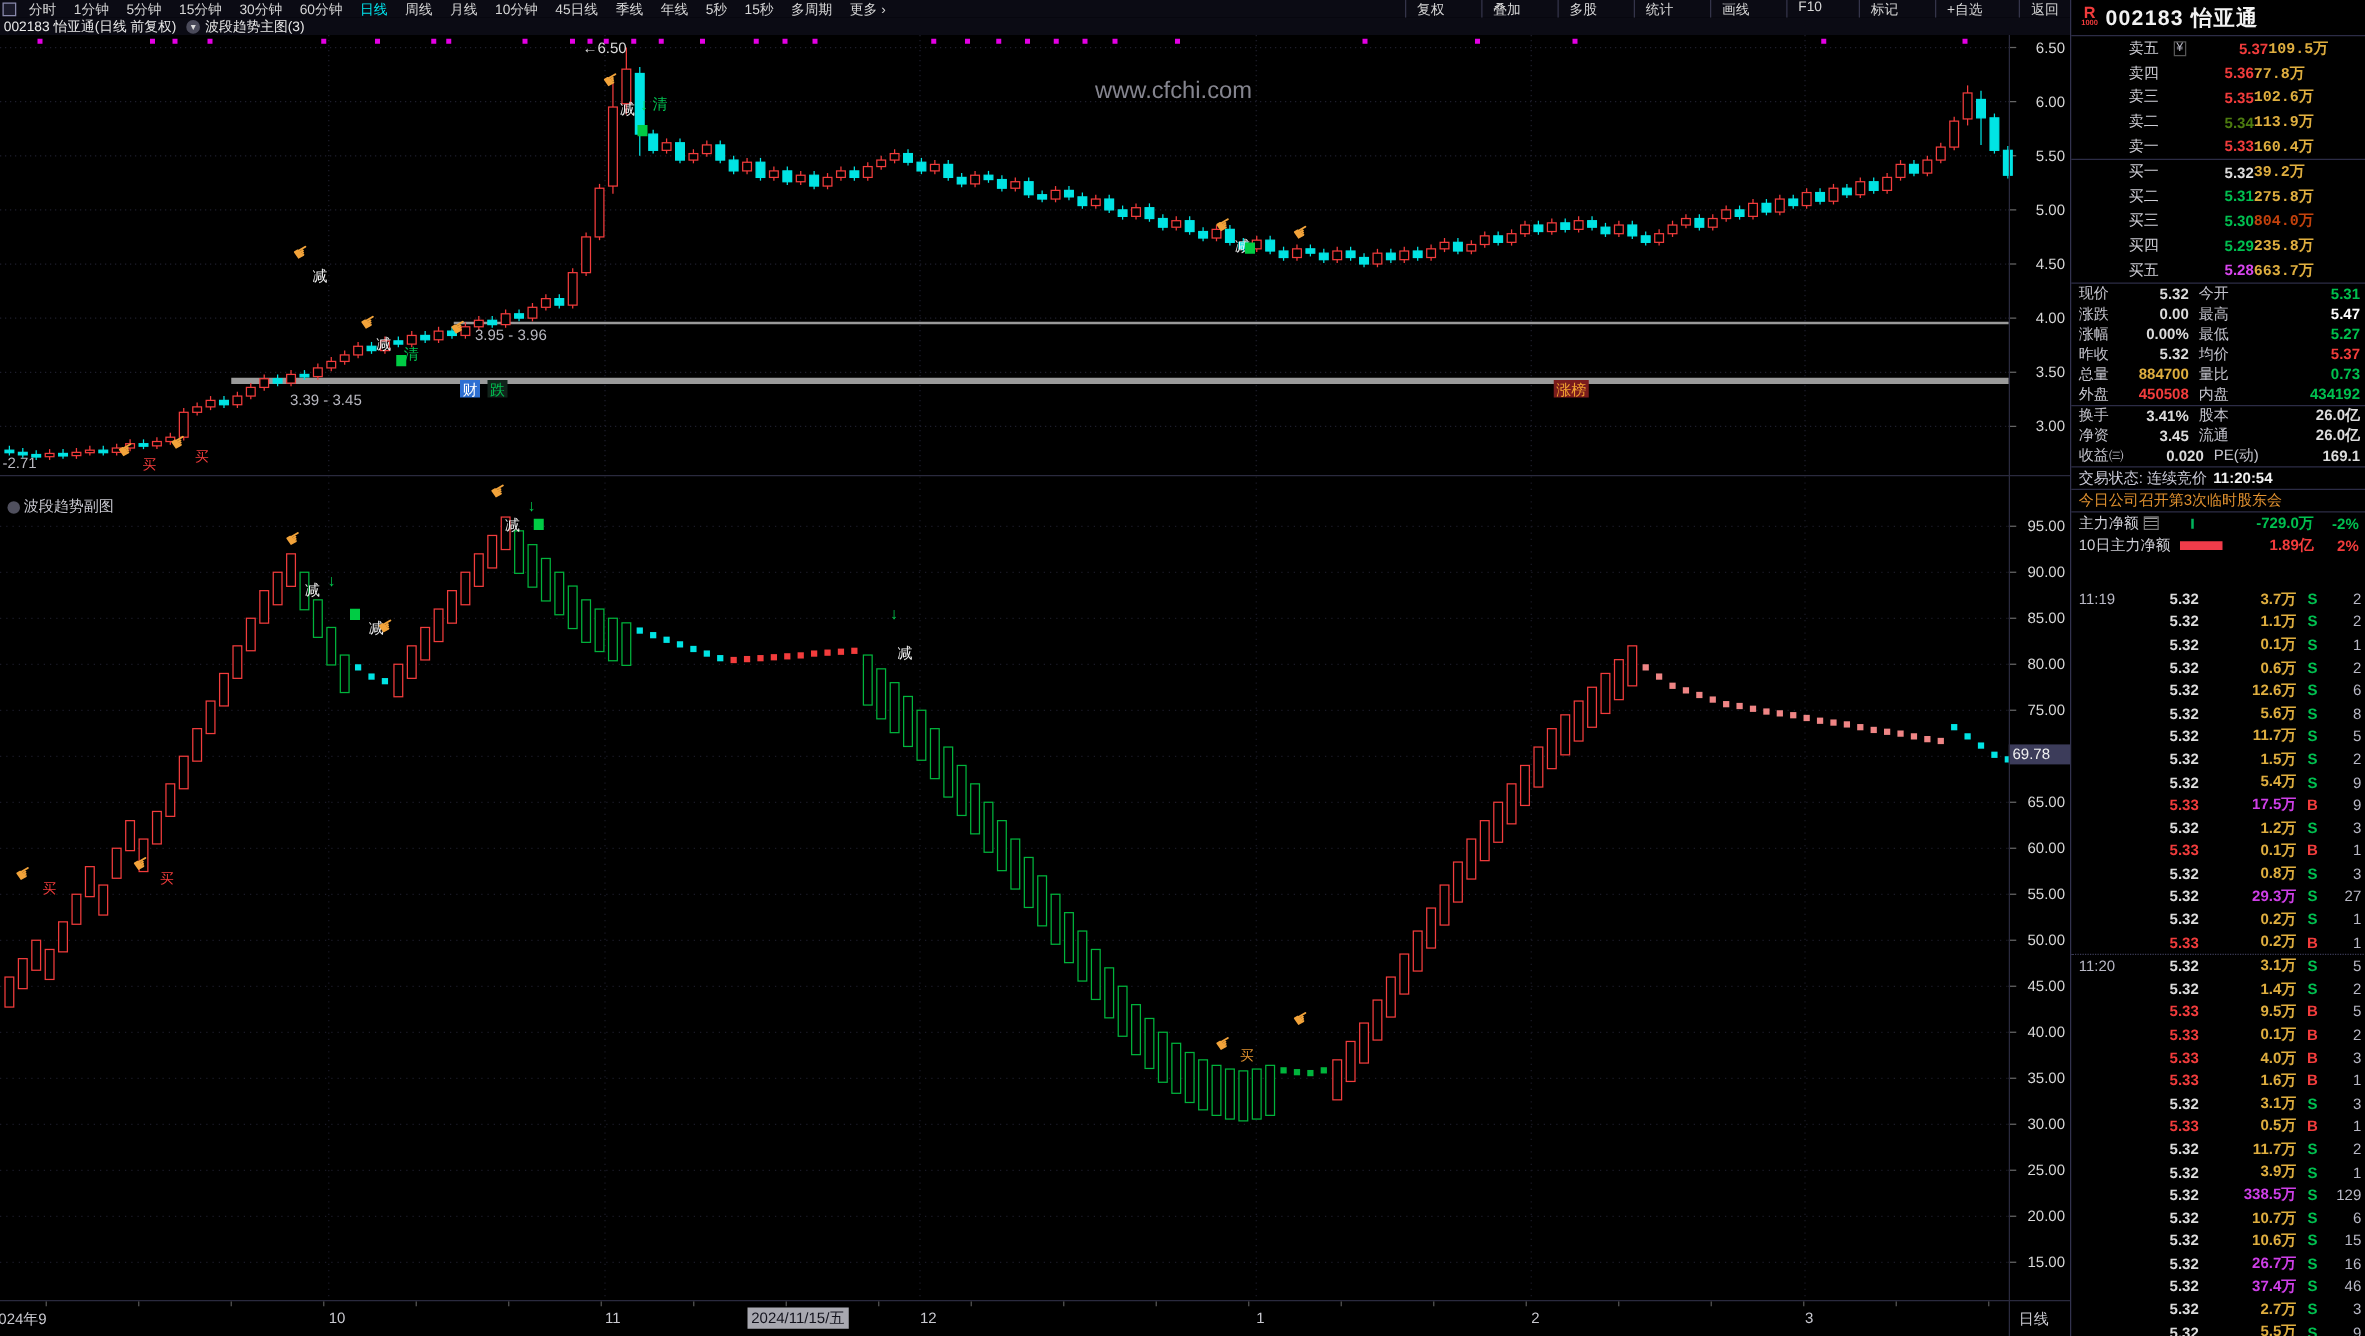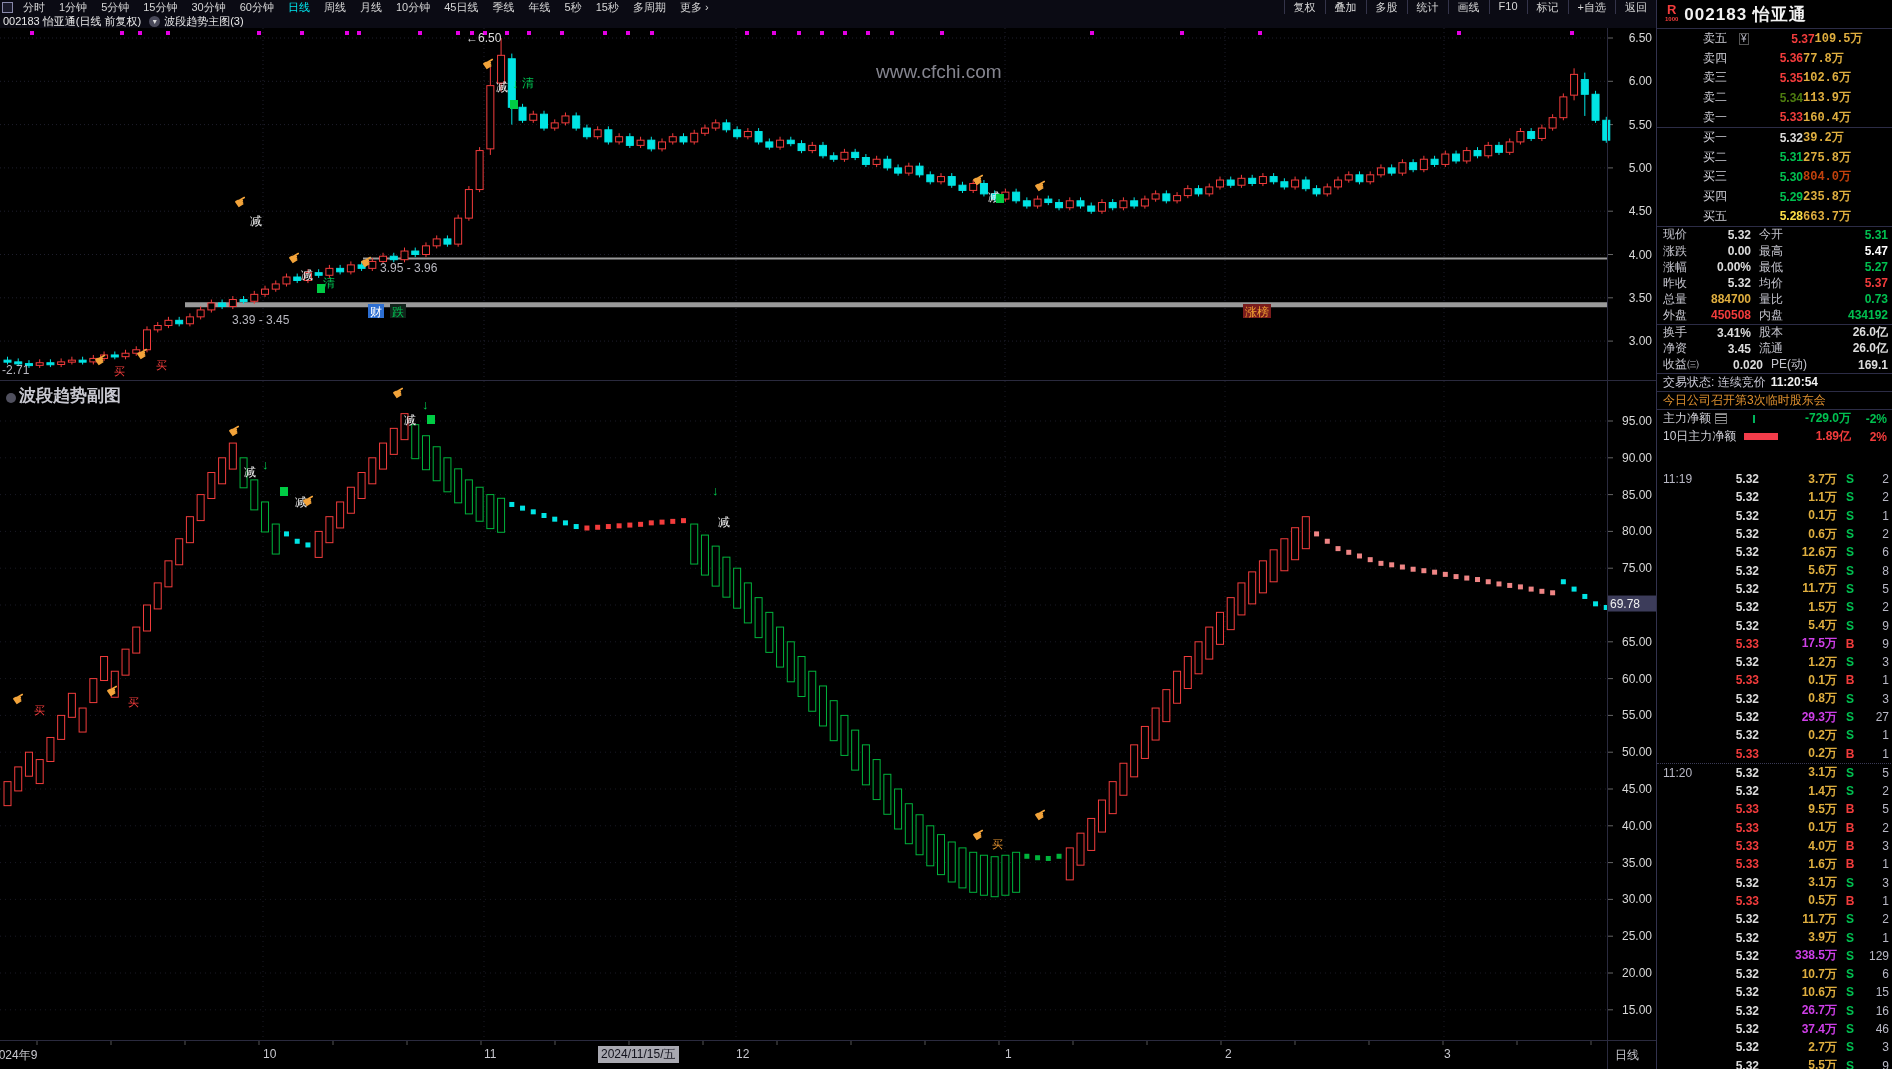--- a/index.html
+++ b/index.html
@@ -4,21 +4,21 @@
 <style>
   html,body{margin:0;padding:0;}
   body{width:1892px;height:1069px;background:#000;position:relative;overflow:hidden;
        font-family:"Liberation Sans",sans-serif;color:#dcdcdc;-webkit-font-smoothing:none;}
   
   #menubar{position:absolute;left:0;top:0;width:1656px;height:14px;background:#0b0b14;
            display:flex;align-items:center;font-size:11px;color:#d6d6d6;white-space:nowrap;}
   #menubar .mi{padding:0 7px;cursor:default;}
   #menubar .mi.active{color:#00e5ee;}
   #menu-right{margin-left:auto;display:flex;}
-  #menu-right .mi{border-left:1px solid #34344a;padding:0 9px;}
+  #menu-right .mi{border-left:1px solid #34344a;padding:0 9px;margin-left:20px;}
   #app-icon{width:9px;height:9px;border:1px solid #8888aa;margin:0 3px 0 2px;background:#1a1a2a;}
   #titlebar{position:absolute;left:0;top:14px;width:1656px;height:14px;background:#0b0b14;
             display:flex;align-items:center;font-size:11px;color:#e8e8e8;}
   #titlebar .sep-ico{display:inline-block;width:11px;height:11px;border-radius:50%;background:#4a4a5a;
             color:#ddd;font-size:8px;line-height:11px;text-align:center;margin:0 4px 0 8px;}
   #corner-icons{position:absolute;right:8px;top:0;color:#9a9ab0;font-size:11px;letter-spacing:6px;}
   
   #panel{position:absolute;left:1656px;top:0;width:236px;height:1069px;background:#000;
          border-left:1px solid #32324e;font-size:12px;}
   #panel .hr{border-top:1px solid #2c2c46;}
@@ -51,21 +51,21 @@
   .tick-row.newmin{border-top:1px dotted #3a3a55;}
   .tick-row .tm{width:40px;color:#b9b9c6;font-weight:normal;}
   .tick-row .pr{width:56px;text-align:right;}
   .tick-row .vo{width:78px;text-align:right;}
   .tick-row .sd{width:26px;text-align:center;}
   .tick-row .ct{flex:1;text-align:right;color:#b9b9c6;font-weight:normal;}
   
   #main-chart,#sub-chart{position:absolute;left:0;background:#000;}
   #main-chart{top:28px;width:1656px;height:352px;}
   #sub-chart{top:380px;width:1656px;height:660px;border-top:1px solid #2a2a3e;}
-  #sub-head{position:absolute;left:6px;top:384px;font-size:17px;color:#c8c8d0;z-index:5;font-weight:bold;}
+  #sub-head{position:absolute;left:6px;top:397px;font-size:12px;color:#c8c8d0;z-index:5;}
   #sub-head .dot{display:inline-block;width:10px;height:10px;border-radius:50%;background:#50505e;vertical-align:-2px;margin-right:3px;}
   
   #baxis{position:absolute;left:0;top:1040px;width:1656px;height:29px;border-top:1px solid #2a2a3e;
          font-size:12px;color:#c9c9d0;}
   #baxis .dl{position:absolute;top:6px;}
   #baxis #datebox{background:#a8a8b0;color:#12121c;padding:0 3px;top:5px;}
   #period-label{position:absolute;left:1615px;top:6px;color:#c9c9d0;}
   #vline1{position:absolute;left:1607px;top:28px;width:1px;height:1041px;background:#2a2a3e;}
 </style>
 </head>
@@ -810,21 +810,21 @@
    <span class="prc" style="color:#00c050">5.30</span>
         <span class="vol" style="color:#c2410c">804.0万</span>
       </div>
       <div class="book-row">
         <span class="lbl">买四</span>
    <span class="prc" style="color:#00c050">5.29</span>
         <span class="vol" style="color:#dfae3f">235.8万</span>
       </div>
       <div class="book-row">
         <span class="lbl">买五</span>
-   <span class="prc" style="color:#fde047">5.28</span>
+   <span class="prc" style="color:#d946ef">5.28</span>
         <span class="vol" style="color:#dfae3f">663.7万</span>
       </div>
     </div>
   <div class="hr"></div>
   <div id="info1">
       <div class="info-row">
         <span class="l">现价</span>
         <span class="v1" style="color:#dcdcdc">5.32</span>
                  <span class="l2">今开</span>
         <span class="v2" style="color:#00c050">5.31</span>

